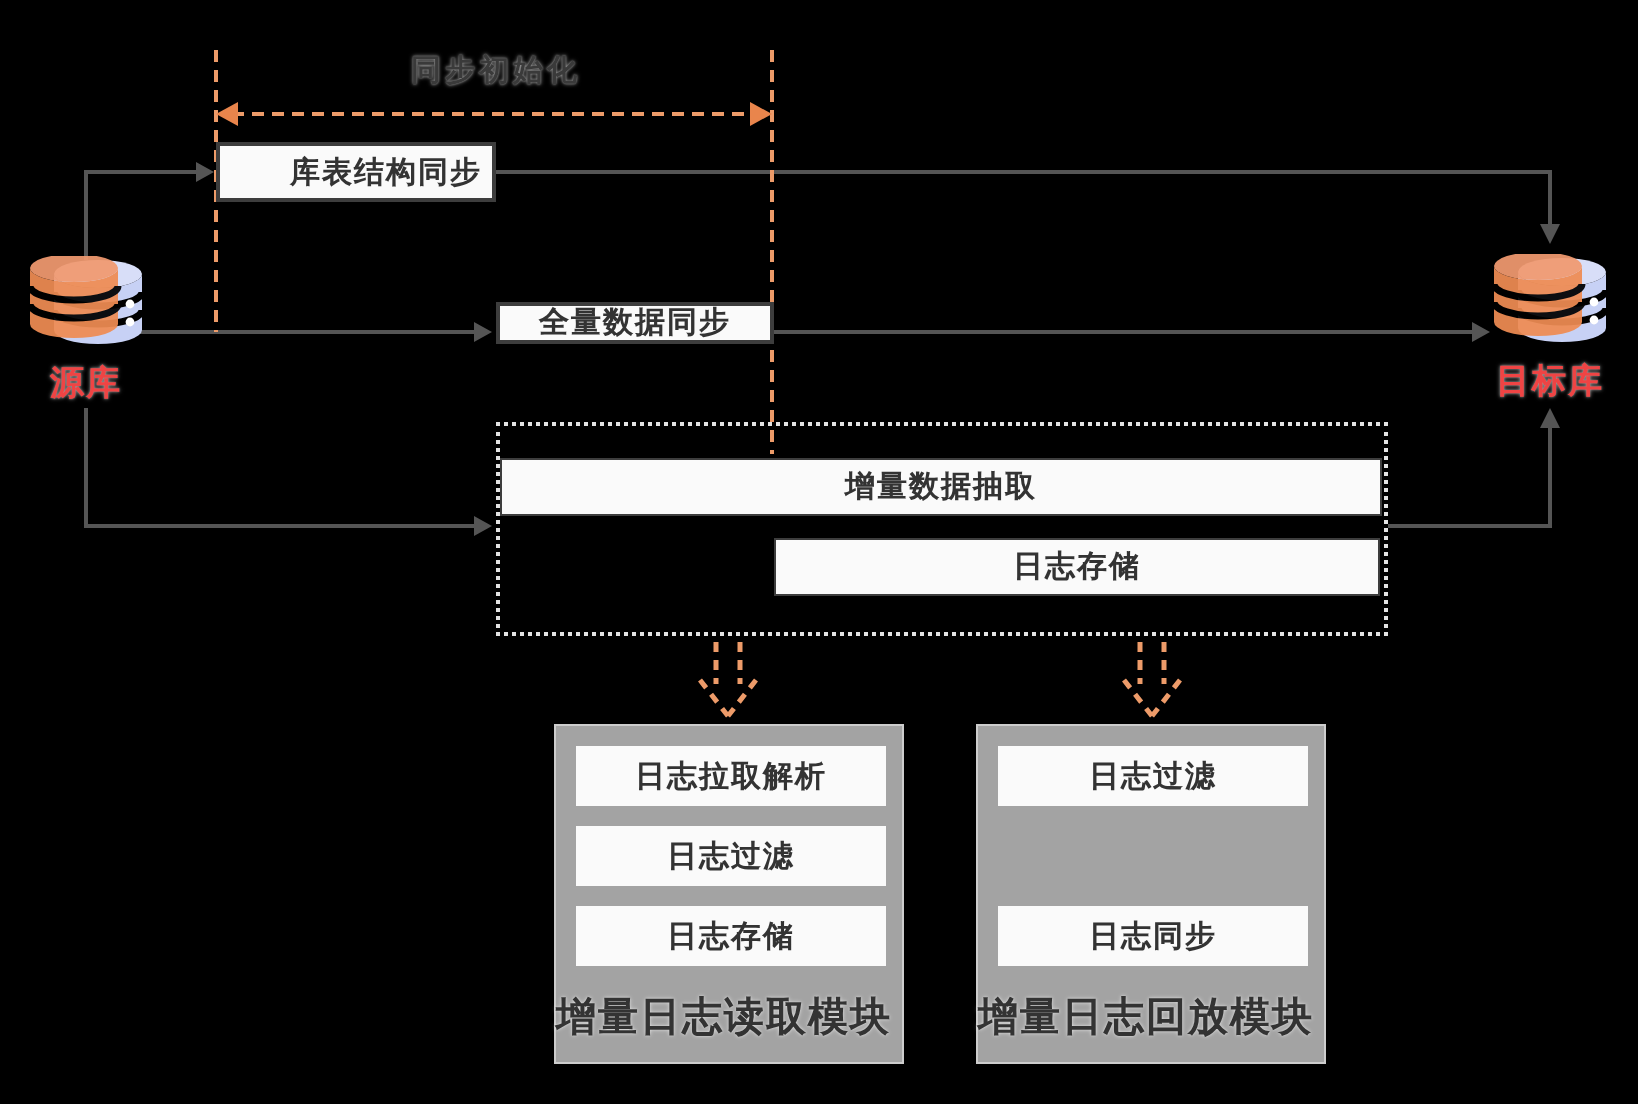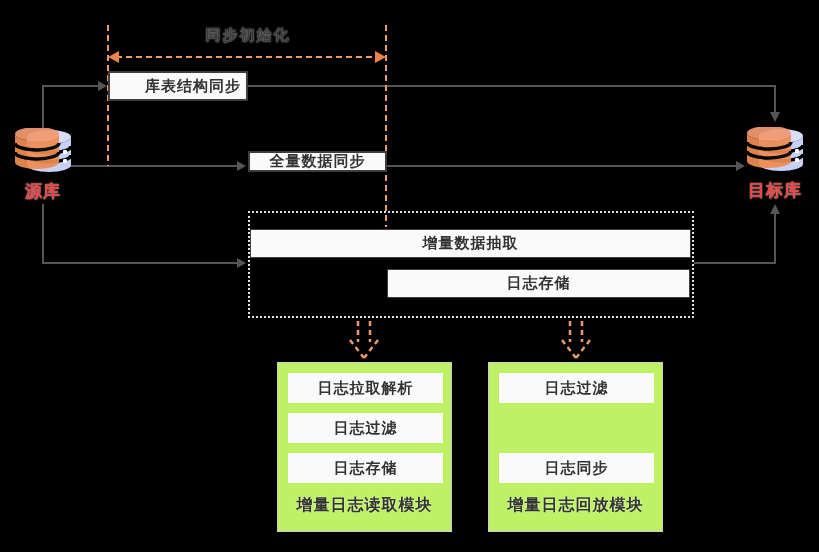--- a/index.html
+++ b/index.html
@@ -26,33 +26,33 @@
   .measure-label{
     position:absolute;left:168px;top:26px;width:160px;text-align:center;
     color:#3a3a3a;font-size:15px;font-weight:700;letter-spacing:2px;
   }
   .db{position:absolute;width:62px;text-align:center;}
   .db-source{left:12px;top:128px;}
   .db-target{left:744px;top:127px;}
   .db-label{margin-top:2px;color:#ef4444;font-size:17px;font-weight:700;letter-spacing:1px;}
   .module{
     position:absolute;top:362px;width:175px;height:170px;
-    border:1.5px solid #cdcdcd;background:#bef264;
+    border:1.5px solid #cdcdcd;background:#a3a3a3;
   }
   .module-left{left:277px;}
   .module-right{left:488px;}
   .mbox{
     position:absolute;left:10px;width:155px;height:30px;
     display:flex;align-items:center;justify-content:center;
     background:#fafafa;color:#333;font-size:15px;font-weight:600;letter-spacing:1px;
   }
   .mbox-1{top:10px;}.mbox-2{top:50px;}.mbox-3{top:90px;}
   .mlabel{
-    position:absolute;left:0;top:132px;width:100%;text-align:center;
-    color:#333;font-size:16px;font-weight:700;letter-spacing:1px;
+    position:absolute;left:0;top:132px;width:100%;
+    color:#333;font-size:20px;font-weight:700;letter-spacing:1px;
   }
 </style>
 </head>
 <body>
 
 <div class="stage">
 
   <svg class="wires" viewBox="0 0 819 552">
 
     <g stroke="#555" stroke-width="2" fill="none">

